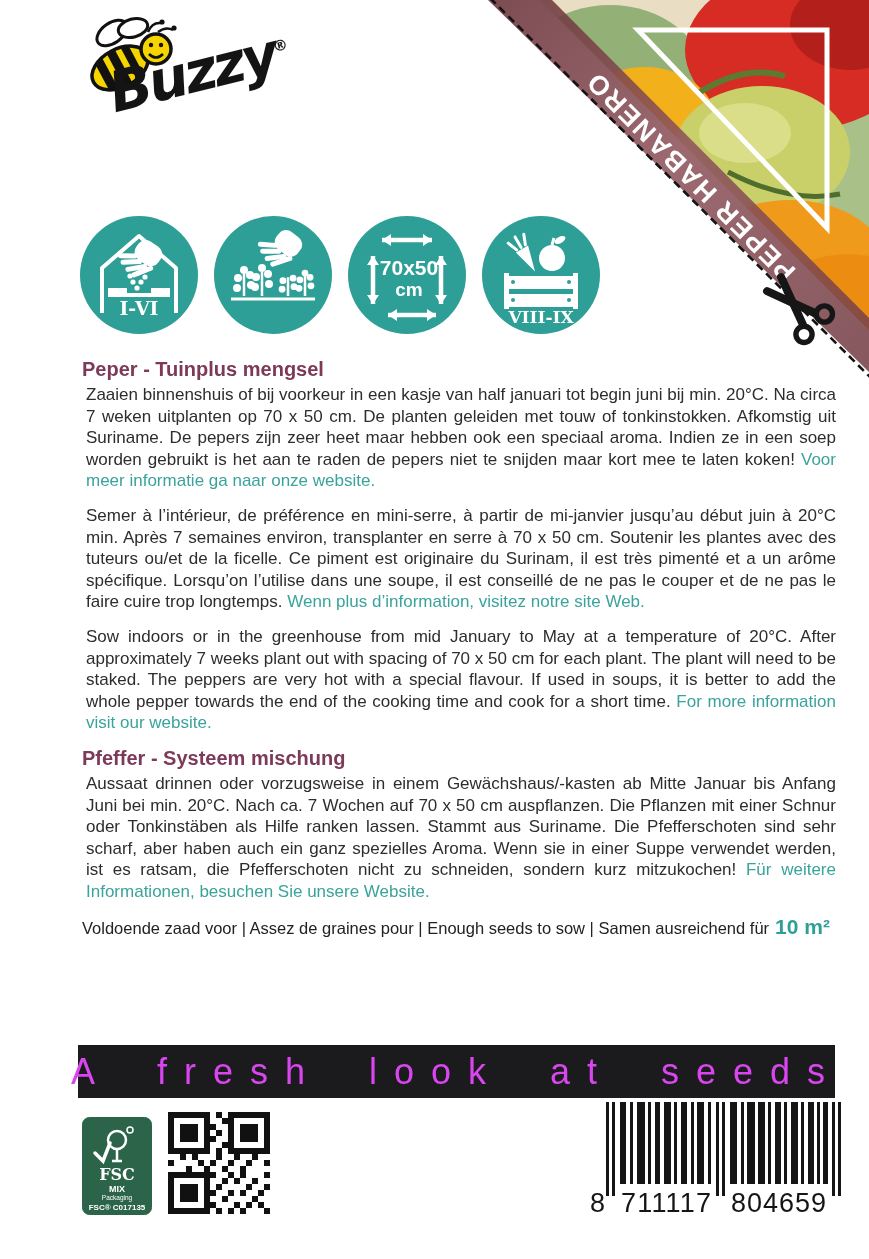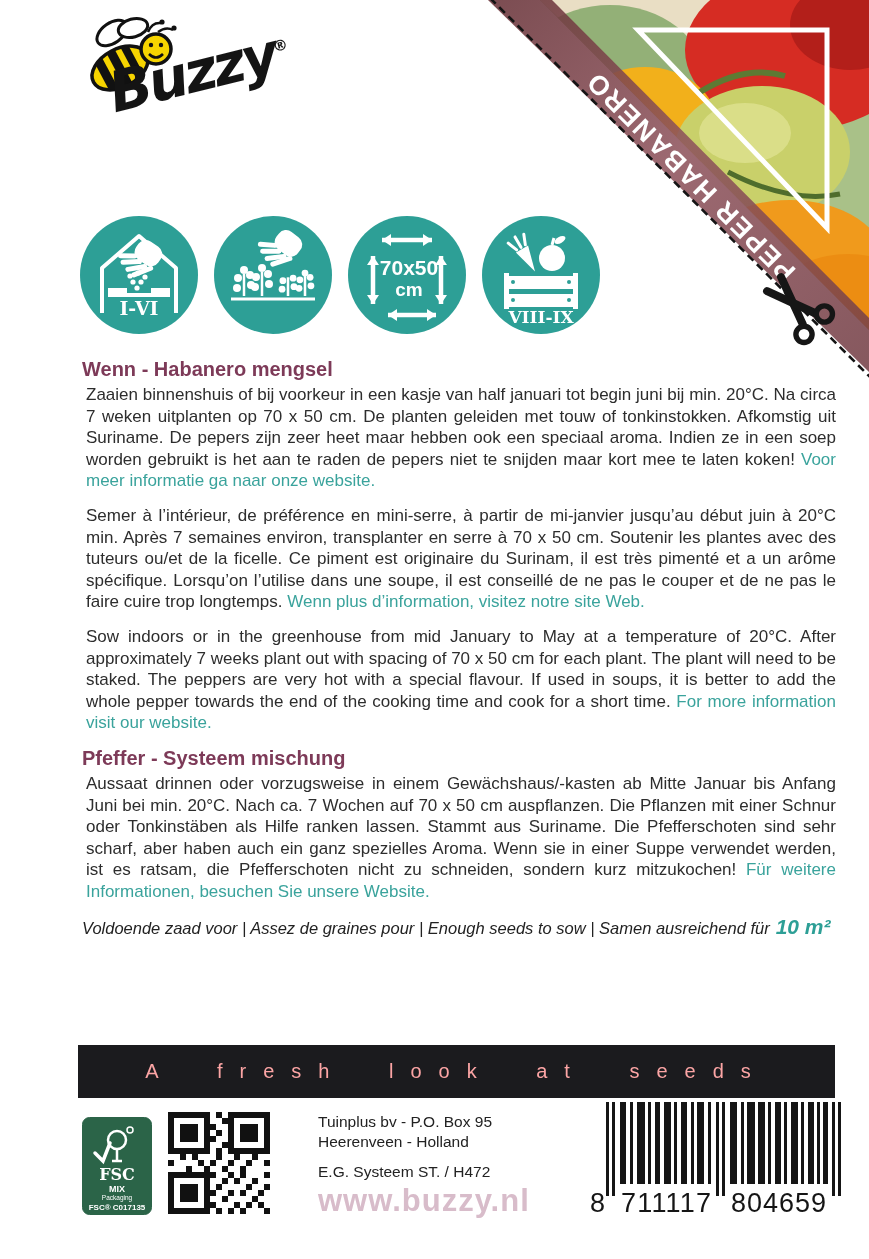--- a/index.html
+++ b/index.html
@@ -19,26 +19,26 @@
   
   .icons{position:absolute;top:216px;left:80px;display:flex;gap:16px;}
   .icon{width:118px;height:118px;}
 
   
   .text-col{position:absolute;left:82px;top:358px;width:754px;}
   .text-col h3{margin:0 0 3px 0;font-size:20px;font-weight:bold;color:#7d3a58;}
   .text-col p{margin:0 0 13px 4px;font-size:17px;line-height:21.6px;text-align:justify;color:#2d2d2d;}
   .weblink{color:#3aa39c;}
   .annual{margin:6px 0 10px 0;font-size:23px;font-weight:bold;color:#7d3a58;}
-  .seeds-line{font-size:16.5px;color:#222;font-style:italic;}
+  .seeds-line{font-size:16.5px;color:#222;}
   .seeds-val{font-size:21px;font-weight:bold;color:#2d9f96;margin-left:6px;}
 
   
   .banner{position:absolute;left:78px;top:1045px;width:757px;height:53px;background:#1b1b1e;
-        color:#fca5a5;display:flex;align-items:center;justify-content:center;font-size:20px;
+        color:#d946ef;display:flex;align-items:center;justify-content:center;font-size:36px;
         letter-spacing:17px;word-spacing:20px;white-space:nowrap;font-weight:normal;}
 
   
   .fsc{position:absolute;left:82px;top:1117px;width:70px;height:98px;}
   .qr{position:absolute;left:166px;top:1110px;width:106px;height:106px;}
   .addr{position:absolute;left:318px;top:1112px;width:250px;}
   .addr .line{font-size:15.5px;line-height:20px;color:#222;}
   .addr .system{margin-top:11px;font-size:15.5px;color:#222;}
   .addr .website{margin-top:2px;font-size:31px;font-weight:bold;color:#d8bcca;letter-spacing:1px;}
   .barcode{position:absolute;left:584px;top:1100px;width:274px;height:118px;}
@@ -227,21 +227,21 @@
       <circle cx="31" cy="66" r="2" fill="#2d9f96"></circle>
         <circle cx="87" cy="66" r="2" fill="#2d9f96"></circle>
       <circle cx="31" cy="84" r="2" fill="#2d9f96"></circle>
         <circle cx="87" cy="84" r="2" fill="#2d9f96"></circle>
       <text x="59" y="107" text-anchor="middle" font-family="DejaVu Serif, serif" font-weight="bold" font-size="17" fill="#fff">VIII-IX</text>
     </svg>
   </div>
 
   <div class="text-col">
     <section>
-      <h3>Wenn - Habanero mengsel</h3>
+      <h3>Peper - Tuinplus mengsel</h3>
       <p><span>Zaaien binnenshuis of bij voorkeur in een kasje van half januari tot begin juni bij min. 20°C. Na circa 7 weken uitplanten op 70 x 50 cm. De planten geleiden met touw of tonkinstokken. Afkomstig uit Suriname. De pepers zijn zeer heet maar hebben ook een speciaal aroma. Indien ze in een soep worden gebruikt is het aan te raden de pepers niet te snijden maar kort mee te laten koken!</span>
         <span class="weblink">Voor meer informatie ga naar onze website.</span></p>
     </section>
     <section>
       <p><span>Semer à l’intérieur, de préférence en mini-serre, à partir de mi-janvier jusqu’au début juin à 20°C min. Après 7 semaines environ, transplanter en serre à 70 x 50 cm. Soutenir les plantes avec des tuteurs ou/et de la ficelle. Ce piment est originaire du Surinam, il est très pimenté et a un arôme spécifique. Lorsqu’on l’utilise dans une soupe, il est conseillé de ne pas le couper et de ne pas le faire cuire trop longtemps.</span>
         <span class="weblink">Wenn plus d’information, visitez notre site Web.</span></p>
     </section>
     <section>
       <p><span>Sow indoors or in the greenhouse from mid January to May at a temperature of 20°C. After approximately 7 weeks plant out with spacing of 70 x 50 cm for each plant.  The plant will need to be staked. The peppers are very hot with a special flavour.  If used in soups, it is better to add the whole pepper towards the end of the cooking time and cook for a short time.</span>
         <span class="weblink">For more information visit our website.</span></p>
@@ -288,26 +288,20 @@
       <path d="M50,2h6v6h-6z M44,14h6v6h-6z M56,8h6v6h-6z M50,20h6v6h-6z M44,26h6v6h-6z M56,32h6v6h-6z M50,38h6v6h-6z
                M2,50h6v6h-6z M14,44h6v6h-6z M20,56h6v6h-6z M26,44h6v6h-6z M32,50h6v6h-6z M38,56h6v6h-6z M44,50h6v6h-6z
                M50,44h6v6h-6z M56,56h6v6h-6z M62,50h6v6h-6z M68,44h6v6h-6z M74,56h6v6h-6z M80,50h6v6h-6z M86,44h6v6h-6z M98,50h6v6h-6z
                M62,62h6v6h-6z M74,62h6v6h-6z M68,68h6v6h-6z M80,74h6v6h-6z M62,80h6v6h-6z M86,68h6v6h-6z M92,80h6v6h-6z
                M74,80h6v6h-6z M68,92h6v6h-6z M80,92h6v6h-6z M92,92h6v6h-6z M98,74h6v6h-6z M86,86h6v6h-6z M98,98h6v6h-6z
                M62,98h6v6h-6z M74,98h6v6h-6z M98,62h6v6h-6z M44,62h6v6h-6z M56,68h6v6h-6z M50,74h6v6h-6z M44,80h6v6h-6z
                M56,86h6v6h-6z M50,98h6v6h-6z M44,92h6v6h-6z"></path>
     </g>
   </svg>
 
-  <div class="addr">
-    <div class="line">Tuinplus bv - P.O. Box 95</div>
-    <div class="line">Heerenveen - Holland</div>
-    <div class="system">E.G. Systeem ST. / H472</div>
-    <div class="website">www.buzzy.nl</div>
-  </div>
 
   <svg class="barcode" viewBox="0 0 274 118">
     <rect width="274" height="118" fill="#fff"></rect>
     <g fill="#151515">
       <rect x="22" y="2" width="3" height="94"></rect>
         <rect x="28" y="2" width="3" height="94"></rect>
       <rect x="36" y="2" width="6" height="82"></rect>
         <rect x="46" y="2" width="3" height="82"></rect>
       <rect x="53" y="2" width="8" height="82"></rect>
         <rect x="64" y="2" width="3" height="82"></rect>

